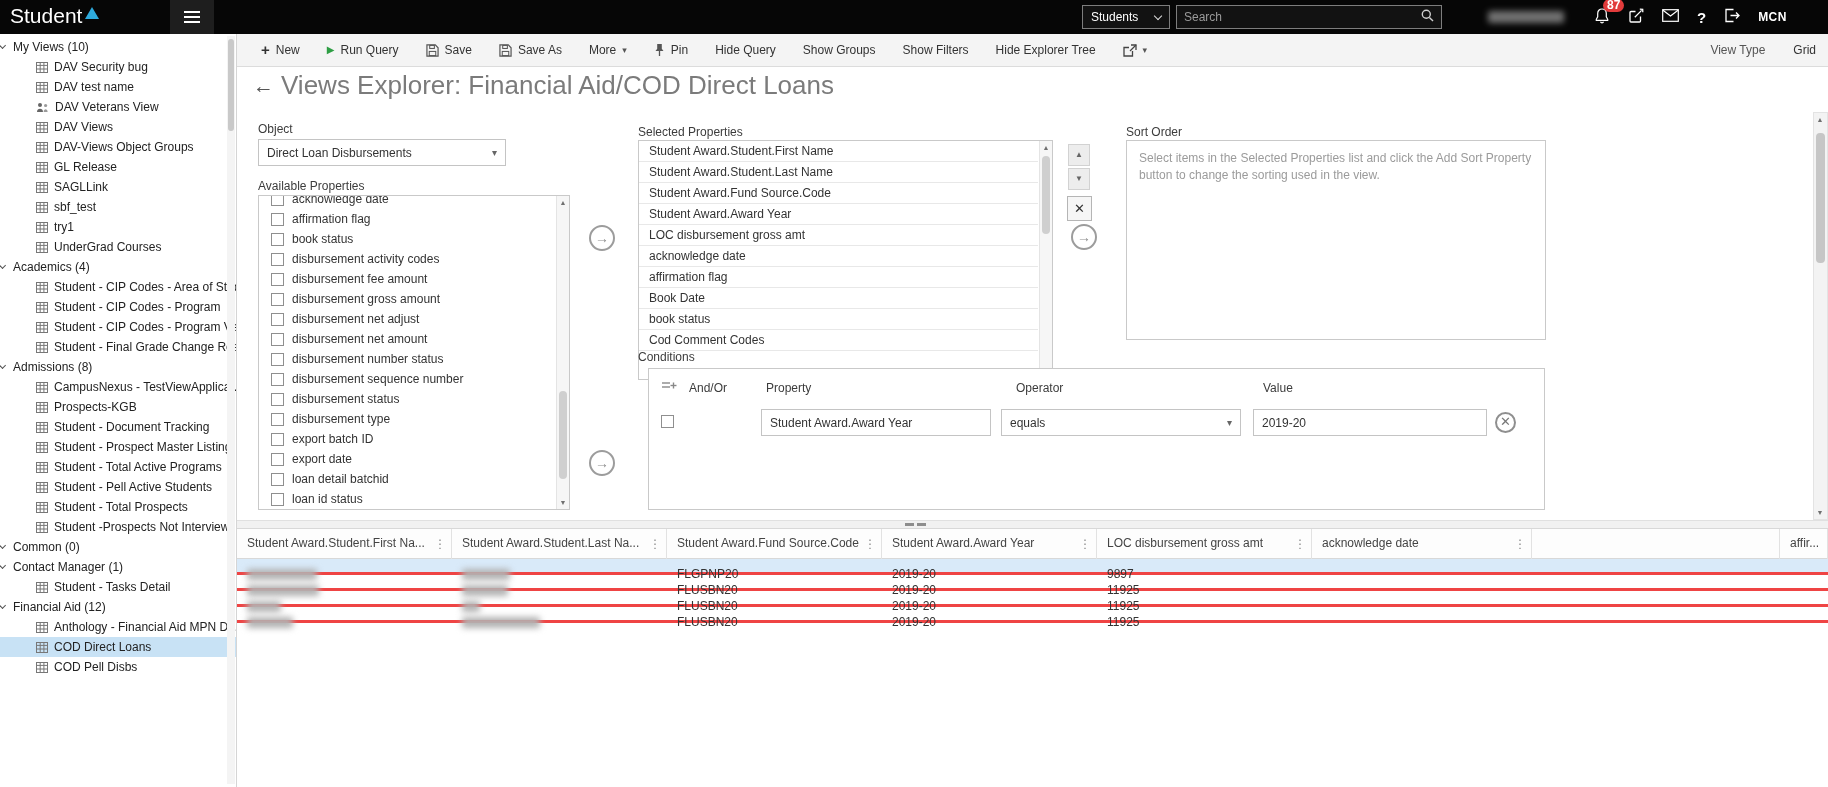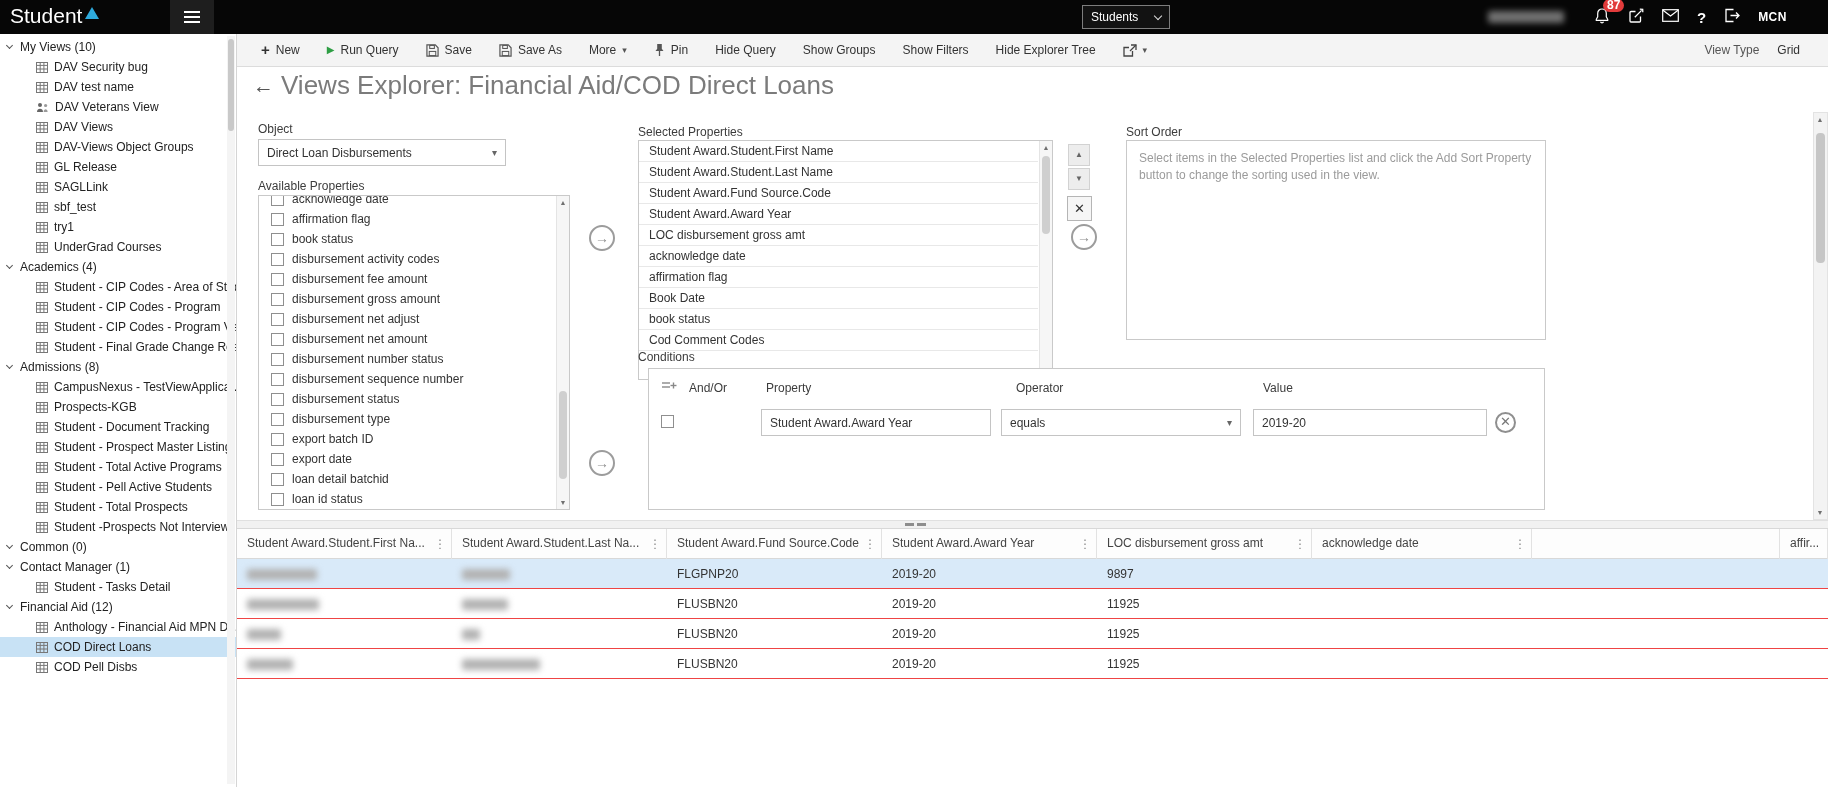--- a/index.html
+++ b/index.html
@@ -22,27 +22,27 @@
 .bell-wrap{position:relative}
 .badge{position:absolute;top:-8px;left:9px;background:#e23b3b;color:#fff;font-size:12px;font-weight:bold;border-radius:8px;padding:1px 4px;line-height:11px}
 .initials{font-weight:bold;font-size:12px;letter-spacing:.4px}
 
 
 .toolbar{position:absolute;left:237px;top:34px;width:1591px;height:33px;background:#f4f4f4;border-bottom:1px solid #dcdcdc;display:flex;align-items:center;padding-left:24px;gap:27px;color:#333}
 .tb-item{display:flex;align-items:center;gap:6px;cursor:pointer;white-space:nowrap}
 .ic-plus{font-size:15px;font-weight:bold;color:#333;line-height:10px}
 .ic-play{color:#2e9e44;font-size:10px;line-height:10px}
 .tb-caret{color:#555;font-size:9px}
-.tb-right{margin-left:auto;display:flex;gap:18px;padding-right:28px;align-items:center}
+.tb-right{margin-left:auto;display:flex;gap:28px;padding-right:12px;align-items:center}
 .tb-right .vt-label{color:#555}
 
 
 .sidebar{position:absolute;left:0;top:34px;width:237px;height:753px;background:#fff;border-right:1px solid #d5d5d5;overflow:hidden}
 .tree{padding-top:3px}
-.tree-section{height:20px;display:flex;align-items:center;gap:8px;padding-left:7px;cursor:pointer;color:#222}
+.tree-section{height:20px;display:flex;align-items:center;gap:8px;cursor:pointer;color:#222}
 .chev{width:5px;height:5px;border-right:1.4px solid #555;border-bottom:1.4px solid #555;transform:rotate(45deg);margin-top:-3px;flex:none}
 .tree-item{height:20px;display:flex;align-items:center;gap:6px;padding-left:36px;white-space:nowrap;overflow:hidden;cursor:pointer;color:#222}
 .tree-item.sel{background:#c8e2f5}
 .ti-ic{flex:none;display:flex;align-items:center}
 .sb-scroll{position:absolute;right:1px;top:2px;width:8px;height:748px;background:#f4f4f4}
 .sb-thumb{position:absolute;top:3px;left:1px;width:6px;height:92px;background:#c9c9c9;border-radius:3px}
 
 
 .main{position:absolute;left:237px;top:67px;width:1591px;height:720px;background:#fff}
 .back{position:absolute;left:16px;top:7px;font-size:21px;color:#555;cursor:pointer}
@@ -82,21 +82,21 @@
 .ms-th{position:absolute;left:2px;top:20px;width:9px;height:130px;background:#c6c6c6;border-radius:4px}
 
 
 .splitter{position:absolute;left:0;top:453px;width:1591px;height:9px;background:#f1f1f1;border-top:1px solid #e0e0e0;border-bottom:1px solid #d8d8d8;cursor:row-resize}
 .split-grip{position:absolute;left:668px;top:2px;display:flex;gap:3px}
 .split-grip i{width:9px;height:3px;background:#8d8d8d;display:block}
 .grid{position:absolute;left:0;top:462px;width:1591px;height:258px;overflow:hidden}
 .g-head{position:relative;height:30px;border-bottom:1px solid #d8d8d8;background:#fdfdfd}
 .g-hcell{position:absolute;top:0;height:30px;border-right:1px solid #e2e2e2;font-size:12px;color:#444;line-height:29px;padding-left:10px;overflow:hidden;white-space:nowrap;cursor:pointer}
 .g-hcell .dots{position:absolute;right:5px;top:0;color:#8a8a8a;font-size:12px;line-height:30px;cursor:pointer}
-.g-row{position:relative;height:30px;border-bottom:1px solid #ef4444;cursor:pointer}
+.g-row{position:relative;height:16px;border-bottom:3px solid #ef4444;cursor:pointer}
 .g-row.sel{background:#d9eaf9}
 .g-cell{position:absolute;top:0;height:30px;line-height:30px;font-size:12px;color:#333;padding-left:10px;white-space:nowrap;overflow:hidden}
 .redacted{height:11px;background:#b2b2b2;filter:blur(3px);border-radius:2px;margin-top:10px}
 </style>
 </head>
 <body>
 
 <div class="topbar">
   <div class="logo">
     <span>Student</span>
@@ -106,20 +106,29 @@
       <i></i>
       <i></i>
       <i></i>
     </div>
 
   <div class="scope">
     <span>Students</span>
     <span class="chev-w"></span>
   </div>
 
+  <div class="searchbox">
+    <input placeholder="Search" style="">
+    <span>
+      <svg width="13" height="13" viewBox="0 0 13 13">
+          <circle cx="5.3" cy="5.3" r="4" fill="none" stroke="#cfcfcf" stroke-width="1.4"></circle>
+          <line x1="8.4" y1="8.4" x2="12" y2="12" stroke="#cfcfcf" stroke-width="1.4"></line>
+        </svg>
+    </span>
+  </div>
 
   <div class="env-blur"></div>
 
   <div class="top-icons">
     <span class="bell-wrap">
       <svg width="16" height="18" viewBox="0 0 16 18">
           <path d="M8 2c-2.6 0-4.3 1.9-4.3 4.5v3.4L2.3 12.3v1h11.4v-1L12.3 9.9V6.5C12.3 3.9 10.6 2 8 2z" fill="none" stroke="#fff" stroke-width="1.2"></path>
           <path d="M6.5 14.8a1.6 1.6 0 0 0 3 0" fill="none" stroke="#fff" stroke-width="1.2"></path>
         </svg>
       <span class="badge">87</span>

